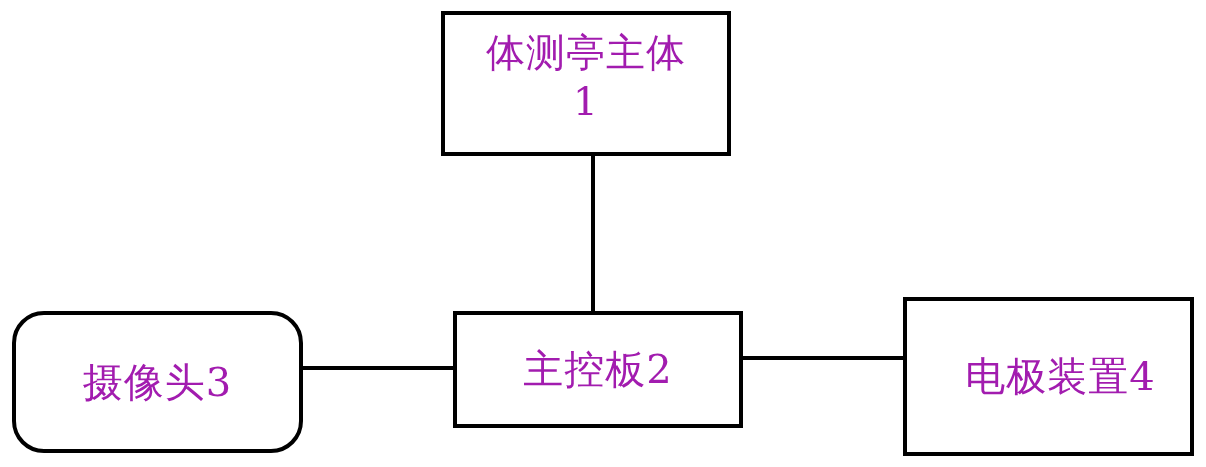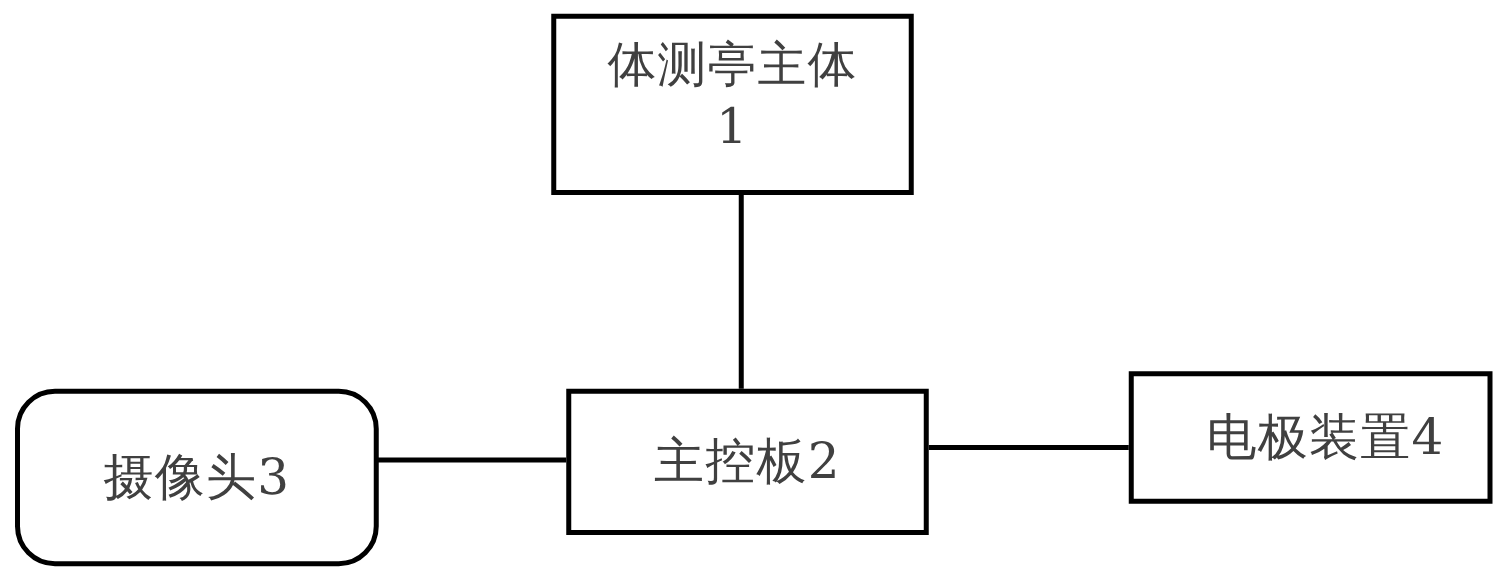--- a/index.html
+++ b/index.html
@@ -25,21 +25,21 @@
     display: flex;
     align-items: center;
     justify-content: center;
     text-align: center;
     z-index: 2;
   }
   .node-label {
     font-family: "DejaVu Serif", "Liberation Serif", serif;
     font-size: 40px;
     line-height: 1.22;
-    color: #404040;
+    color: #a21caf;
     letter-spacing: 1px;
     white-space: pre-line;
     user-select: none;
   }
   
   #node-kiosk-body {
     left: 441px;
     top: 11px;
     width: 290px;
     height: 145px;
@@ -59,21 +59,21 @@
     left: 12px;
     top: 311px;
     width: 291px;
     height: 142px;
     border-radius: 32px;
   }
   #node-electrode-device {
     left: 903px;
     top: 297px;
     width: 291px;
-    height: 106px;
+    height: 159px;
     padding-left: 24px;
   }
   
   .connector {
     position: absolute;
     background: #000000;
     z-index: 1;
   }
   .connector.vertical {
     width: 4px;

